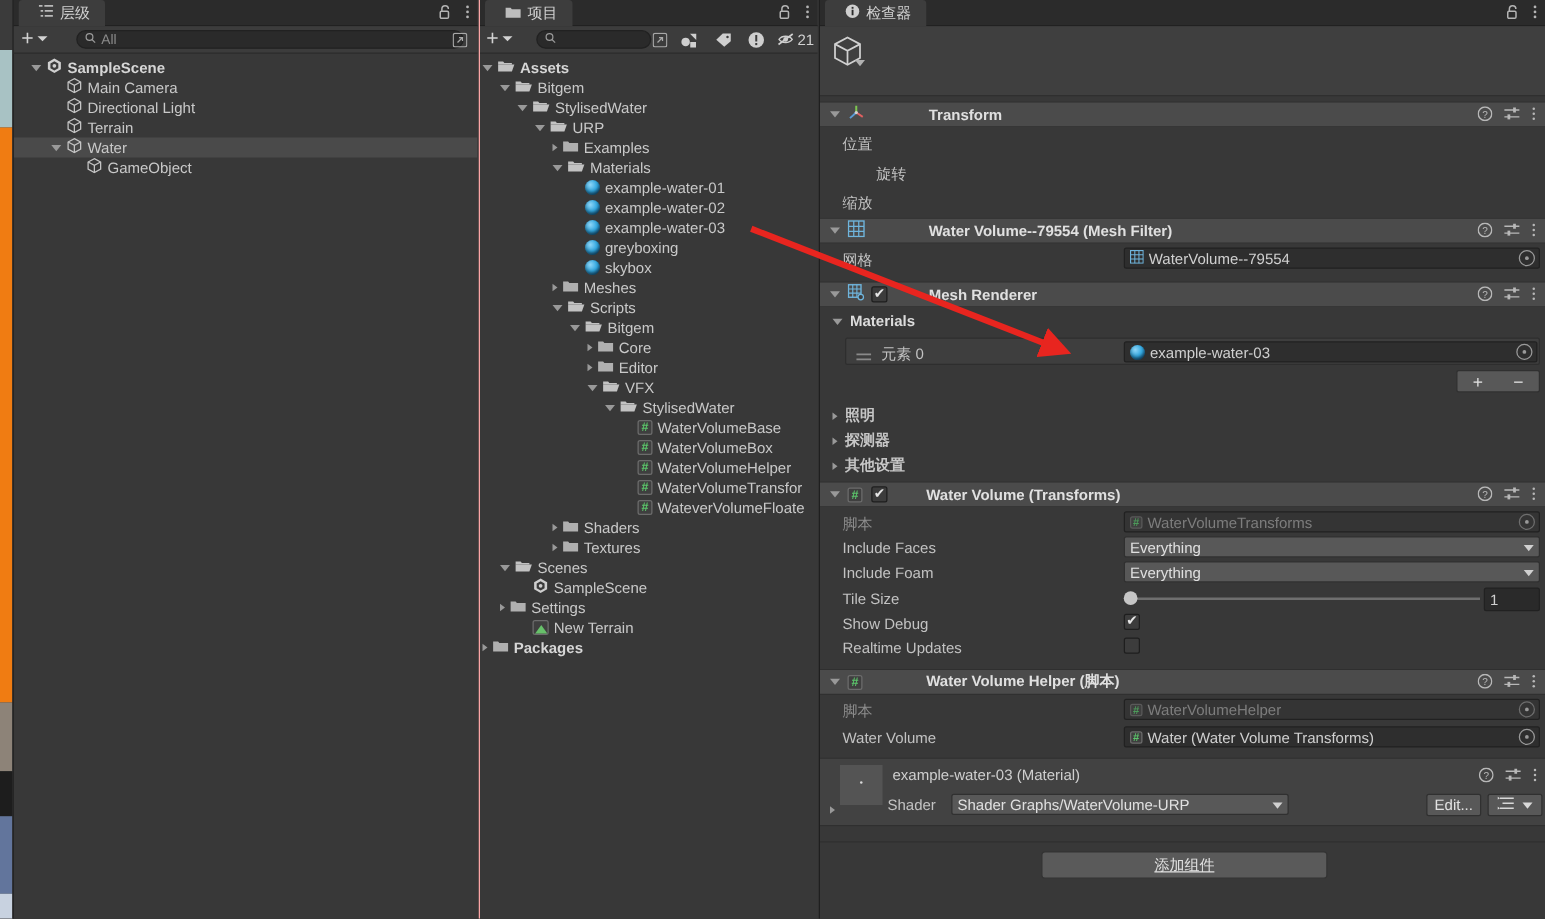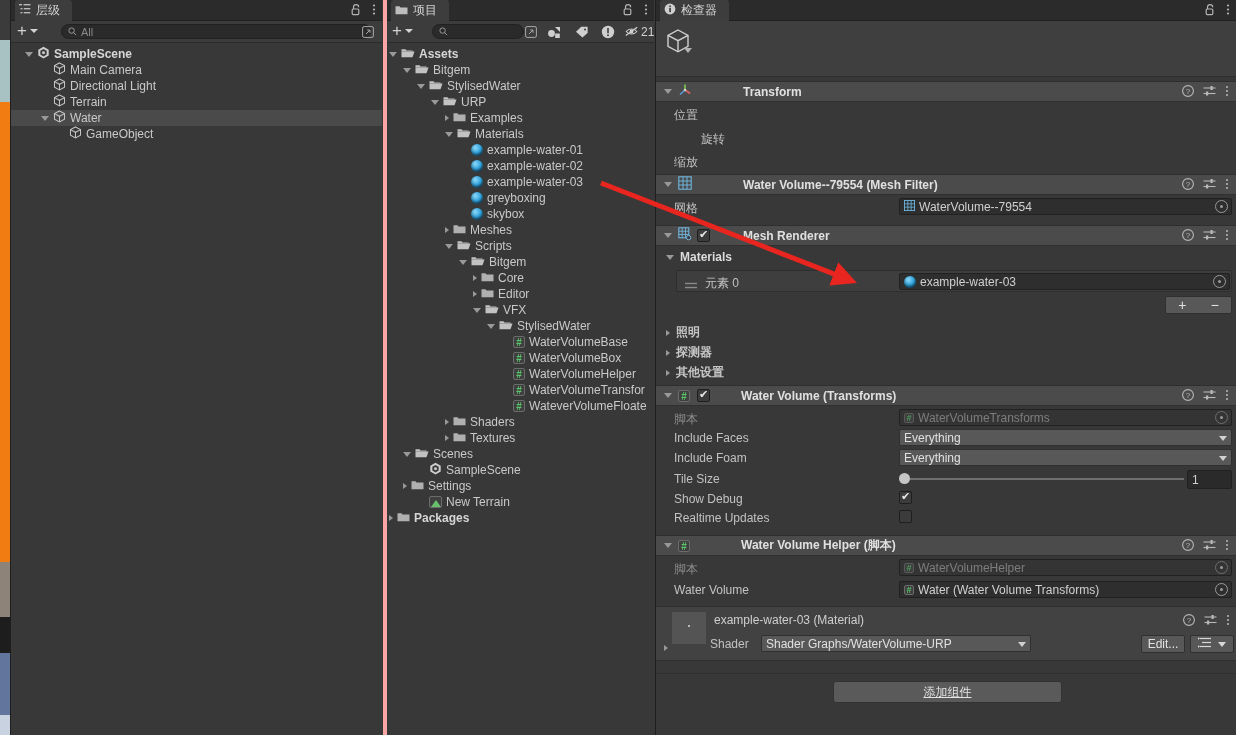--- a/index.html
+++ b/index.html
@@ -20,21 +20,21 @@
 
   
   .panel { position: absolute; background: #383838; }
   .panel-tabbar {
     position: absolute; left:0; top:0; height:21px; width:100%;
     background:#2b2b2b; border-bottom:1px solid #212121;
   }
   .tab {
     position:absolute; left:4px; top:0; height:21px;
     background:#3d3d3d; border-top-left-radius:3px; border-top-right-radius:3px;
-    display:flex; align-items:center; gap:5px; padding:0 12px 0 4px;
+    display:flex; align-items:center; gap:5px; padding:0 12px 0 16px;
     color:#d2d2d2; font-size:12px;
   }
   .tabbar-right { position:absolute; right:6px; top:0; height:21px; display:flex; align-items:center; gap:10px; }
 
   .toolbar { position:absolute; left:0; height:22px; width:100%; background:#3c3c3c; border-bottom:1px solid #2b2b2b; }
 
   .srch {
     position:absolute; height:15px; background:#2a2a2a; border:1px solid #212121;
     border-radius:8px; display:flex; align-items:center; padding:0 6px; gap:4px;
     color:#8a8a8a; font-size:11px;
@@ -223,21 +223,21 @@
           <span class="ic"><svg width="13" height="13" viewBox="0 0 14 14">
               <path d="M7 1 L12.4 3.9 V10 L7 12.9 L1.6 10 V3.9 Z" fill="none" stroke="#c4c4c4" stroke-width="1.1"></path>
               <path d="M1.6 3.9 L7 6.8 L12.4 3.9 M7 6.8 V12.9" fill="none" stroke="#c4c4c4" stroke-width="1.1"></path>
             </svg></span>
           <span style="display:inline-block;width:4px"></span>
           <span class="lbl">GameObject</span>
         </div>
       </div>
   </div>
 
-  <div class="panel" style="left:383px; top:0; width:271px; height:735px; border-left:4px solid #fca5a5;">
+  <div class="panel" style="left:383px; top:0; width:271px; height:735px; border-left:1px solid #fca5a5;">
     <div class="panel-tabbar">
       <div class="tab">
         <span class="ic">
           <svg width="13" height="11" viewBox="0 0 13 11">
               <path d="M0.5 2.2 h4 l1 1.2 h7 v6.8 h-12 z" fill="#bdbdbd"></path>
             </svg>
         </span>
         <span>项目</span>
       </div>
       <div class="tabbar-right">

